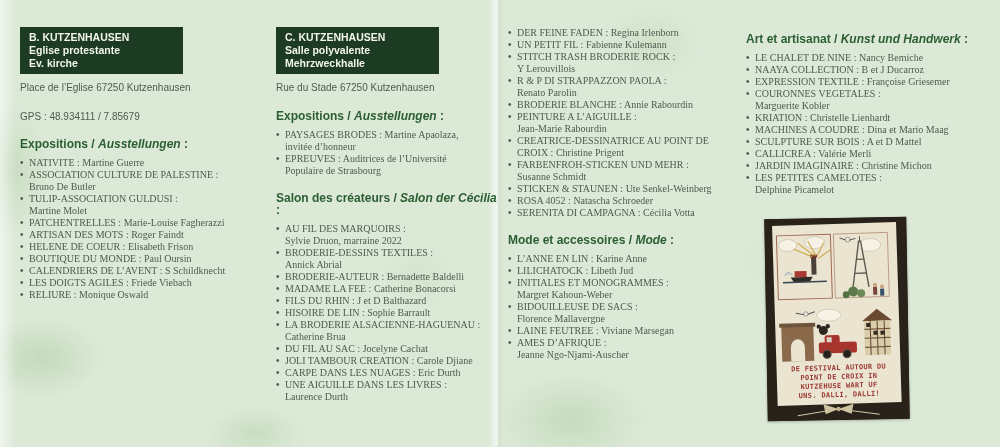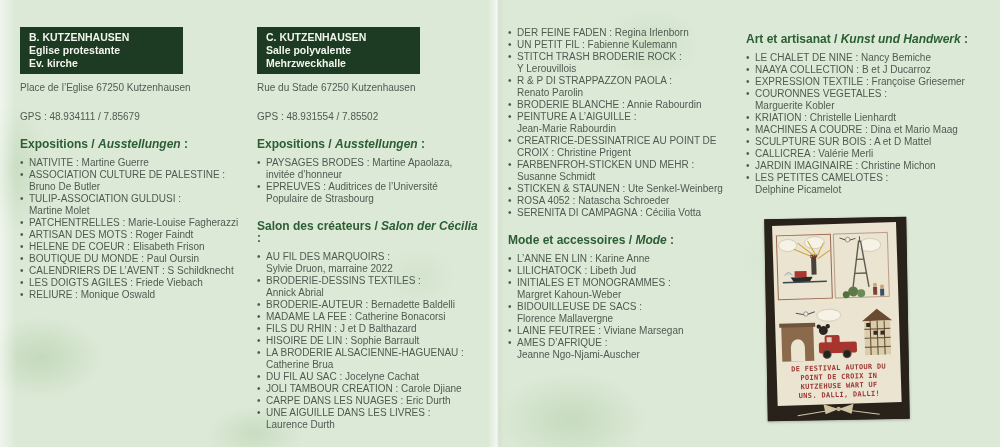--- a/index.html
+++ b/index.html
@@ -17,37 +17,37 @@
       radial-gradient(ellipse 70px 40px at 25% 97%, rgba(172,203,162,.40), transparent 70%);
     padding-left: 20px;
   }
   .edge-left{position:absolute;left:0;top:0;width:16px;height:100%;
     background:linear-gradient(90deg,rgba(255,255,255,.55),rgba(255,255,255,0));}
   .fold{position:absolute;left:488px;top:0;width:16px;height:100%;
     background:linear-gradient(90deg,rgba(255,255,255,0),rgba(255,255,255,.65) 55%,rgba(204,219,197,.55) 68%,rgba(255,255,255,0));}
 
   .col{position:absolute;top:27px;color:#4e5b51;font-size:10px;line-height:12px;}
   .col1{left:20px;width:232px;}
-  .col2{left:257px;width:228px;}
+  .col2{left:276px;width:228px;}
   .col3{left:508px;width:230px;top:24px;}
   .col4{left:746px;width:246px;}
 
   .venue-box{background:#1d3b22;color:#f2f5ee;font-weight:bold;font-size:10.5px;
     line-height:13px;padding:4px 9px;width:163px;box-sizing:border-box;}
   .addr{margin-top:8px;line-height:12.5px;}
   .addr + .addr{margin-top:16px;}
 
   .sec-head{color:#2b5e33;font-weight:bold;font-size:12px;margin:15px 0 7px;}
   .sec-head .it{font-style:italic;}
   .col3 > .list{margin-top:3px;}
   .col4 > .sec-head:first-child{margin-top:6px;}
 
   .list .li{display:flex;}
   .list .bullet{flex:0 0 9px;width:9px;}
-  .list .li-text{flex:1;white-space:pre-wrap;}
+  .list .li-text{flex:1;white-space:pre-wrap;font-family:Liberation Serif, serif;}
 
   .photo{position:absolute;left:766px;top:218px;width:142px;height:202px;
     transform:rotate(-1deg);background:#29221a;box-shadow:0 1px 3px rgba(0,0,0,.25);}
   .photo svg{display:block;}
   .stitch{font-family:"DejaVu Sans Mono",monospace;font-size:7px;font-weight:bold;
     fill:#9d3a36;text-anchor:middle;letter-spacing:.3px;}
 </style>
 </head>
 <body>
 
@@ -114,21 +114,20 @@
       </div>
   </div>
 
   <div class="col col2">
     <div class="venue-box">
       <div>C. KUTZENHAUSEN</div>
       <div>Salle polyvalente</div>
       <div>Mehrzweckhalle</div>
     </div>
     <div class="addr">Rue du Stade 67250 Kutzenhausen</div>
-    <div class="addr">GPS : 48.931554 / 7.85502</div>
 
     <div class="sec-head"><span>Expositions / </span><span class="it">Ausstellungen</span><span> :</span></div>
     <div class="list">
         <div class="li">
           <span class="bullet">•</span>
           <span class="li-text">PAYSAGES BRODES : Martine Apaolaza,
 invitée d’honneur</span>
         </div>
         <div class="li">
           <span class="bullet">•</span>

